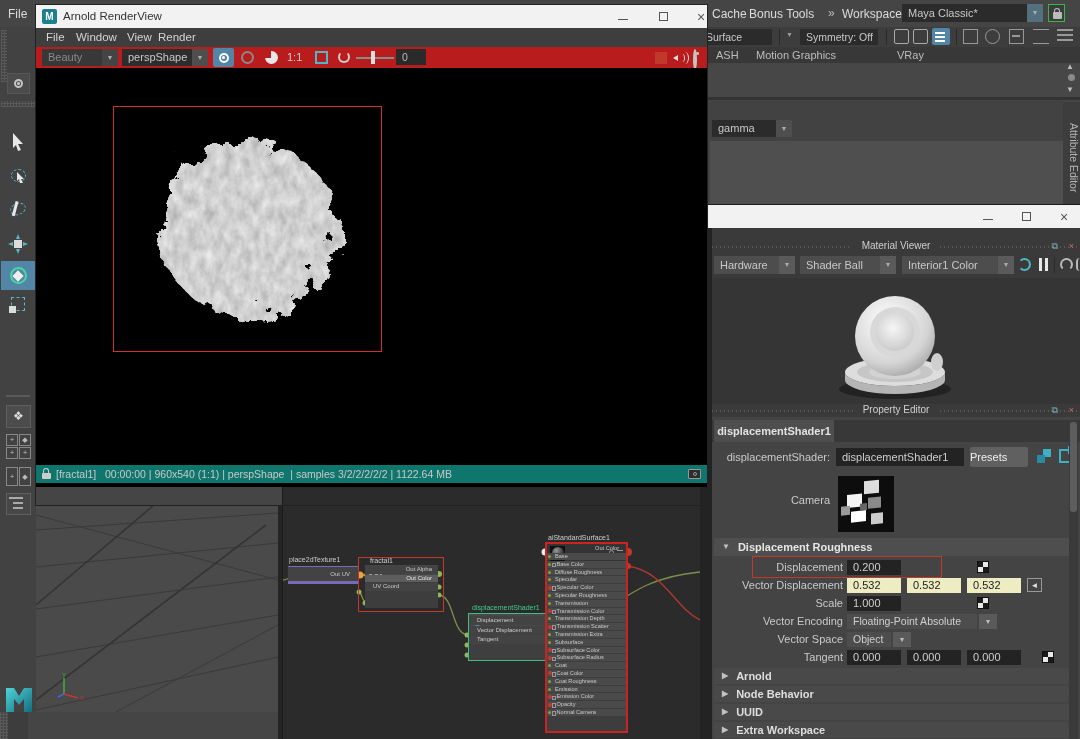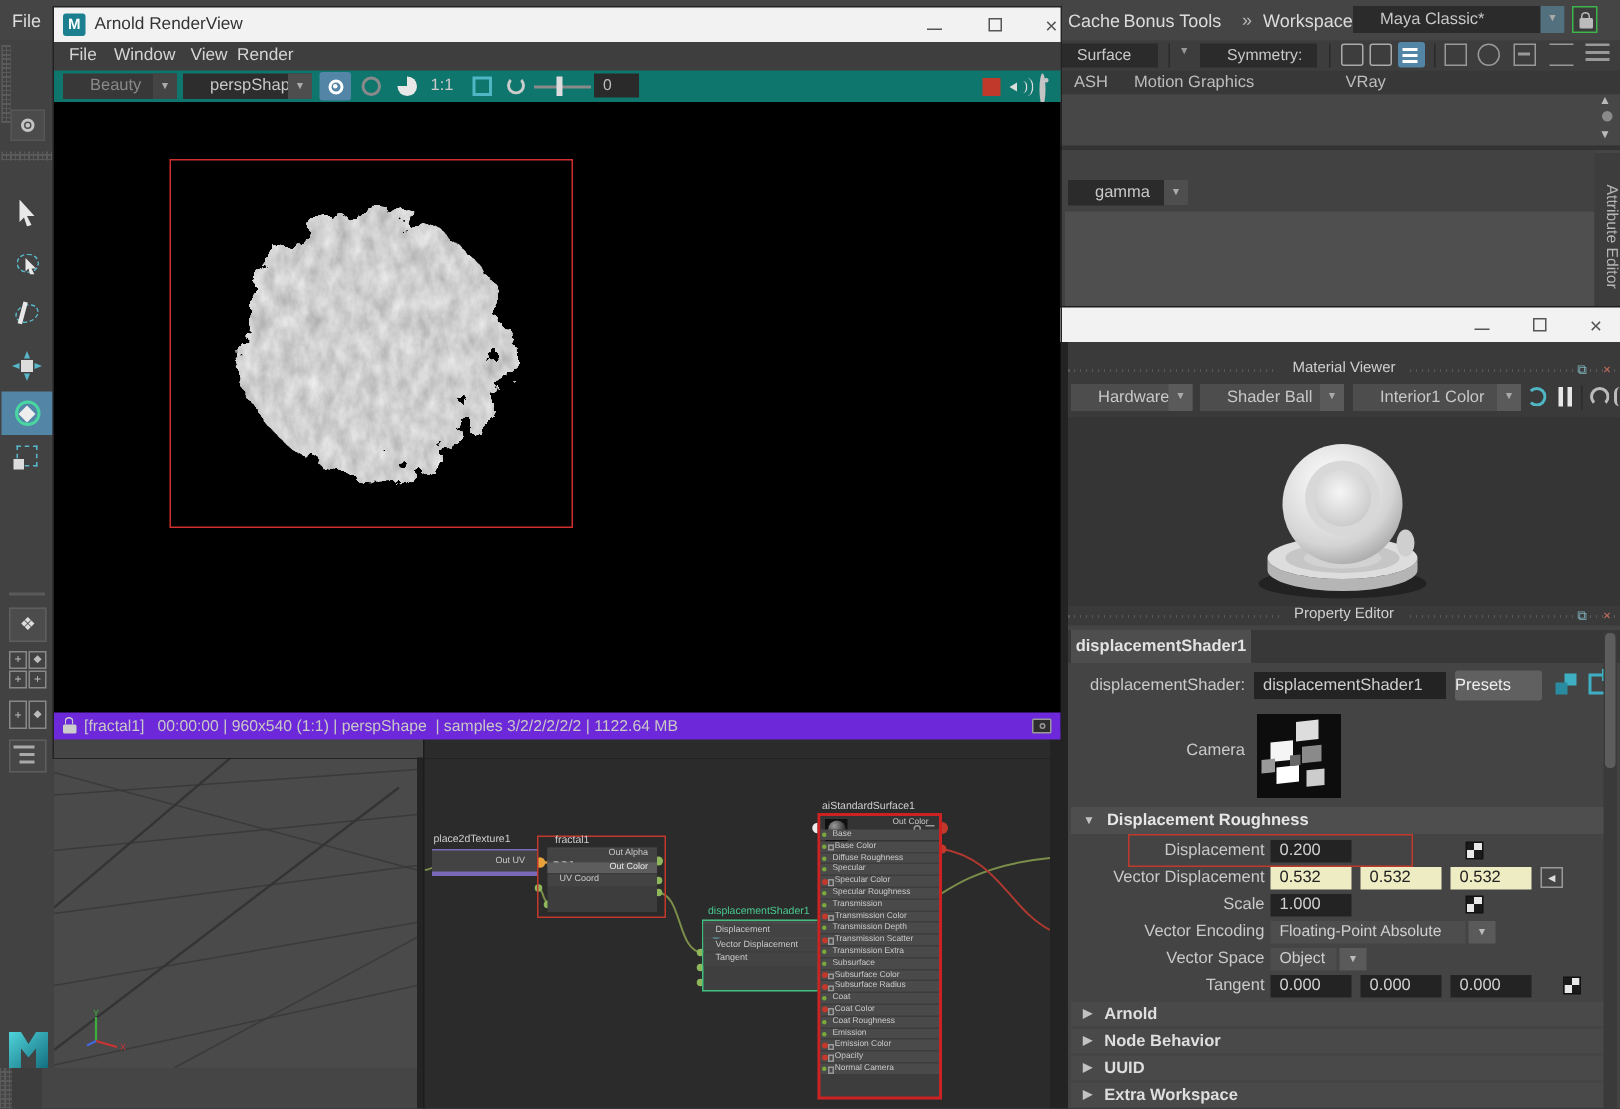--- a/index.html
+++ b/index.html
@@ -1,19 +1,19 @@
 <!DOCTYPE html>
 <html><head>
 <meta charset="utf-8">
 <style>
   *{margin:0;padding:0;box-sizing:border-box;font-family:"Liberation Sans",sans-serif;}
   html,body{width:1080px;height:739px;overflow:hidden;background:#454545;position:relative;}
   .abs{position:absolute;}
   .vtext{writing-mode:vertical-rl;}
-  .dd{background:#2b2b2b;color:#c8c8c8;font-size:11px;line-height:17px;padding-left:18px;position:absolute;}
+  .dd{background:#2b2b2b;color:#c8c8c8;font-size:11px;line-height:17px;padding-left:6px;position:absolute;}
   .ddarrow{position:absolute;right:0;top:0;bottom:0;width:16px;background:#4e4e4e;color:#aaa;font-size:7px;display:flex;align-items:center;justify-content:center;}
   .winbtn{display:flex;align-items:center;justify-content:center;width:30px;height:23px;color:#555;font-size:12px;}
   .minbar{width:10px;border-bottom:1.5px solid #555;height:1px;margin-top:6px;}
   .maxbox{width:9px;height:9px;border:1.5px solid #555;}
   .checker{width:12px;height:12px;background:conic-gradient(#e8e8e8 0 90deg,#1a1a1a 90deg 180deg,#e8e8e8 180deg 270deg,#1a1a1a 270deg);border:1px solid #111;}
   .field{background:#232323;color:#cfcfcf;font-size:11px;line-height:15px;padding-left:6px;position:absolute;height:15px;}
   .yfield{background:#edecc3;color:#222;}
   .pelabel{color:#c9c9c9;font-size:11px;text-align:right;position:absolute;height:15px;line-height:15px;}
   .sect{background:#4e4e4e;color:#e6e6e6;font-weight:bold;font-size:11px;line-height:18px;position:absolute;height:18px;}
   .tri{color:#c2c2c2;font-size:8px;margin:0 8px 0 8px;}
@@ -484,21 +484,21 @@
         <span class="maxbox"></span>
       </div>
     <div class="winbtn abs" style="left:650px;font-size:14px;">×</div>
   </div>
   <div class="abs" style="left:0;top:23px;width:671px;height:19px;background:#3e3e3e;">
     <span class="abs" style="left:10px;top:3px;color:#d5d5d5;font-size:11.5px;">File</span>
     <span class="abs" style="left:40px;top:3px;color:#d5d5d5;font-size:11.5px;">Window</span>
     <span class="abs" style="left:91px;top:3px;color:#d5d5d5;font-size:11.5px;">View</span>
     <span class="abs" style="left:122px;top:3px;color:#d5d5d5;font-size:11.5px;">Render</span>
   </div>
-  <div class="abs" style="left:0;top:42px;width:671px;height:21px;background:#0f766e;">
+  <div class="abs" style="left:0;top:42px;width:671px;height:21px;background:#b91c1c;">
     <div class="dd" style="left:6px;top:2px;width:76px;height:17px;background:#383838;color:#8a8a8a;">
       <span>Beauty</span><span class="ddarrow" style="background:#444;">▼</span>
     </div>
     <div class="dd" style="left:86px;top:2px;width:86px;height:17px;background:#2d2d2d;">
       <span>perspShape</span><span class="ddarrow">▼</span>
     </div>
     <div class="abs" style="left:177px;top:1px;width:21px;height:19px;background:#5285a6;border-radius:2px;display:flex;align-items:center;justify-content:center;">
       <div style="width:10px;height:10px;border:2px solid #fff;border-radius:50%;position:relative;">
           <div style="position:absolute;left:1.5px;top:1.5px;width:3px;height:3px;background:#fff;border-radius:50%;"></div>
         </div>
@@ -528,21 +528,21 @@
           <feDisplacementMap in="SourceGraphic" in2="d" scale="40" result="s"></feDisplacementMap>
           <feTurbulence type="fractalNoise" baseFrequency="0.11 0.07" numOctaves="6" seed="5" result="t"></feTurbulence>
           <feColorMatrix in="t" type="matrix" values="0 0 0 0.55 0.45  0 0 0 0.55 0.45  0 0 0 0.55 0.45  0 0 0 0 1" result="g"></feColorMatrix>
           <feComposite in="g" in2="s" operator="in" result="gi"></feComposite>
           <feBlend in="gi" in2="s" mode="multiply"></feBlend>
         </filter>
       </defs>
       <circle cx="133" cy="121" r="88" fill="#f0f0f0" filter="url(#fblob)"></circle>
     </svg>
   </div>
-  <div class="abs" style="left:0;top:470px;width:671px;height:18px;background:#6d28d9;">
+  <div class="abs" style="left:0;top:460px;width:671px;height:18px;background:#0f766e;">
     <div class="abs" style="left:6px;top:3px;width:10px;height:12px;">
       <div style="position:absolute;left:1px;top:0;width:6px;height:5px;border:1.5px solid #ccc;border-bottom:none;border-radius:3px 3px 0 0;"></div>
       <div style="position:absolute;left:0;top:5px;width:9px;height:6px;background:#ccc;border-radius:1px;"></div>
     </div>
     <span class="abs" style="left:20px;top:3px;color:#c8c8c8;font-size:10.5px;white-space:pre;">[fractal1]   00:00:00 | 960x540 (1:1) | perspShape  | samples 3/2/2/2/2/2 | 1122.64 MB</span>
     <div class="abs" style="left:652px;top:4px;width:13px;height:10px;background:#2e2e2e;border:1px solid #999;border-radius:1px;">
         <div style="position:absolute;left:4px;top:2px;width:4px;height:4px;border:1px solid #999;border-radius:50%;"></div>
       </div>
   </div>
 </div>

